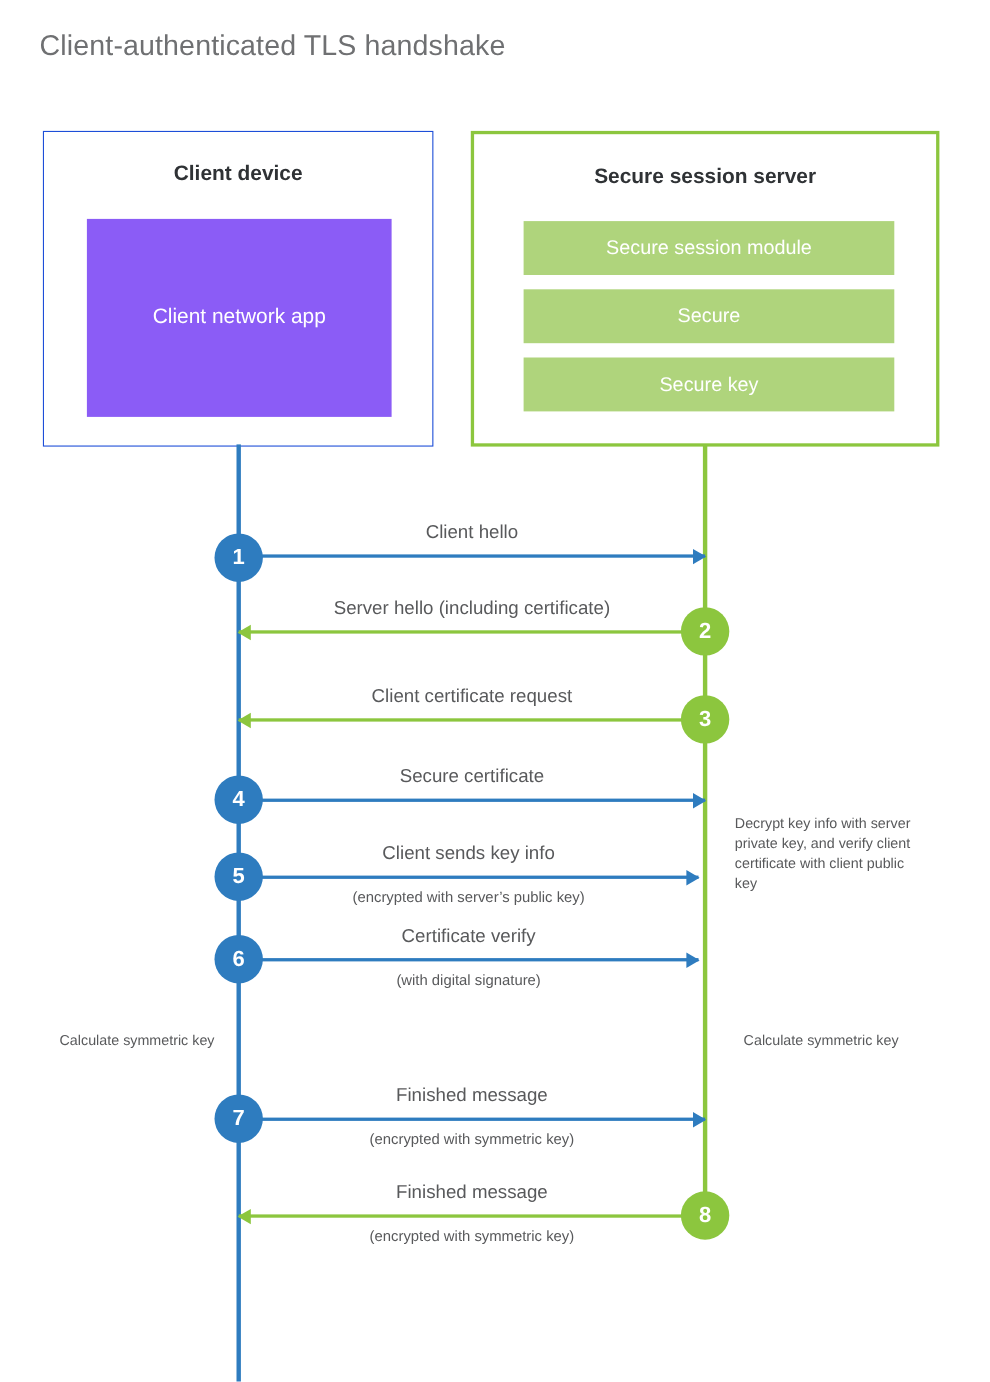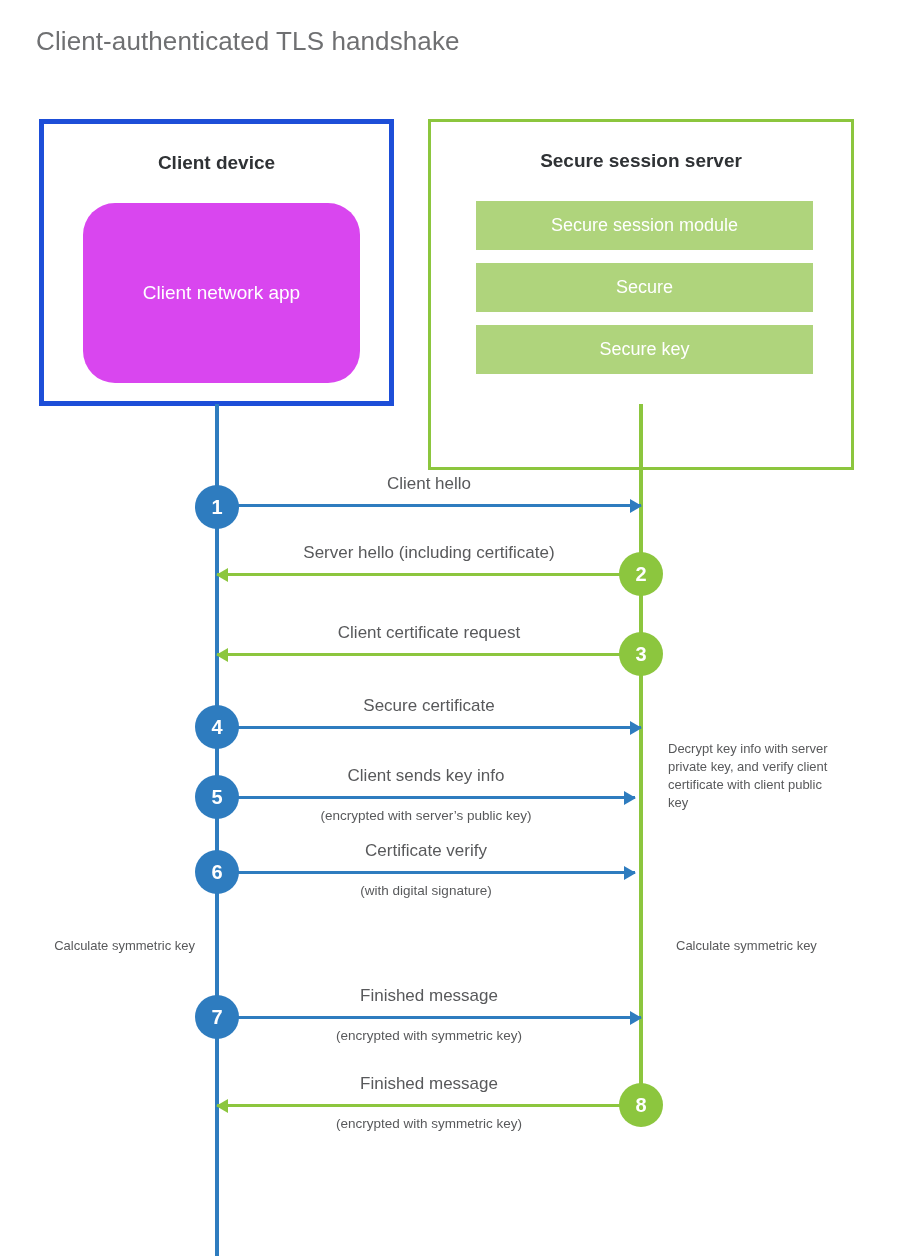--- a/index.html
+++ b/index.html
@@ -12,34 +12,34 @@
 
   
   .title{
     position:absolute;left:36px;top:26px;
     font-size:26px;font-weight:400;color:#6f7072;letter-spacing:.1px;
     white-space:nowrap;
   }
 
   
   .party-box{position:absolute;background:#fff;box-sizing:border-box;}
-  #client-box{left:39px;top:119px;width:355px;height:287px;border:5px solid #1d4ed8;}
-  #server-box{left:428px;top:119px;width:426px;height:351px;border:3px solid #8CC63E;}
+  #client-box{left:39px;top:119px;width:355px;height:287px;border:1px solid #1d4ed8;}
+  #server-box{left:428px;top:119px;width:426px;height:287px;border:3px solid #8CC63E;}
 
   .party-title{
     position:absolute;left:0;right:0;top:28px;text-align:center;
     font-size:19px;font-weight:700;color:#2f3235;
   }
 
   .inner-box{
     position:absolute;display:flex;align-items:center;justify-content:center;
     text-align:right;color:#ffffff;font-weight:400;line-height:1.25;
   }
   #client-app-box{
-    left:39px;top:79px;width:277px;height:180px;background:#d946ef;font-size:19px;border-radius:32px;
+    left:39px;top:79px;width:277px;height:180px;background:#8b5cf6;font-size:19px;
   }
   .srv-row{left:45px;width:337px;height:49px;background:#AFD47C;font-size:18px;}
   #srv-row-0{top:79px;}
   #srv-row-1{top:141px;}
   #srv-row-2{top:203px;}
 
   
   .lifeline{position:absolute;width:4px;}
   #client-lifeline{left:215px;top:404px;height:1112px;background:#2E7CBF;}
   #server-lifeline{left:639px;top:404px;height:703px;background:#8CC63E;}

